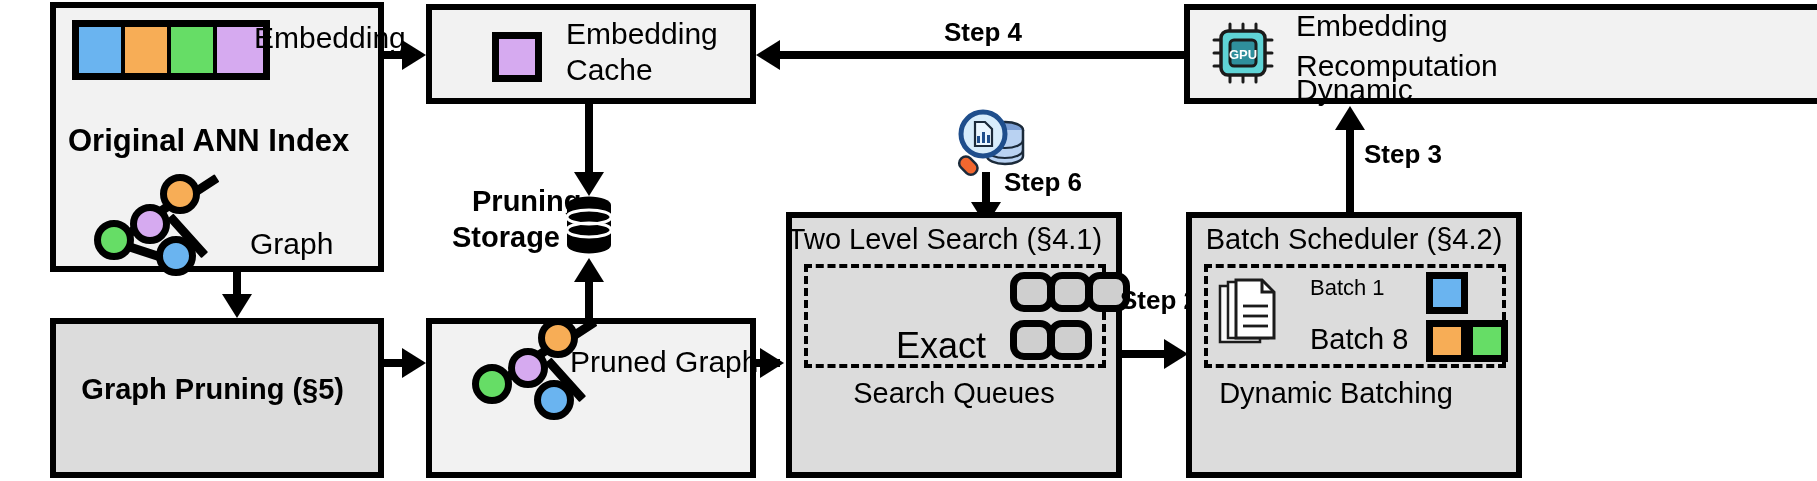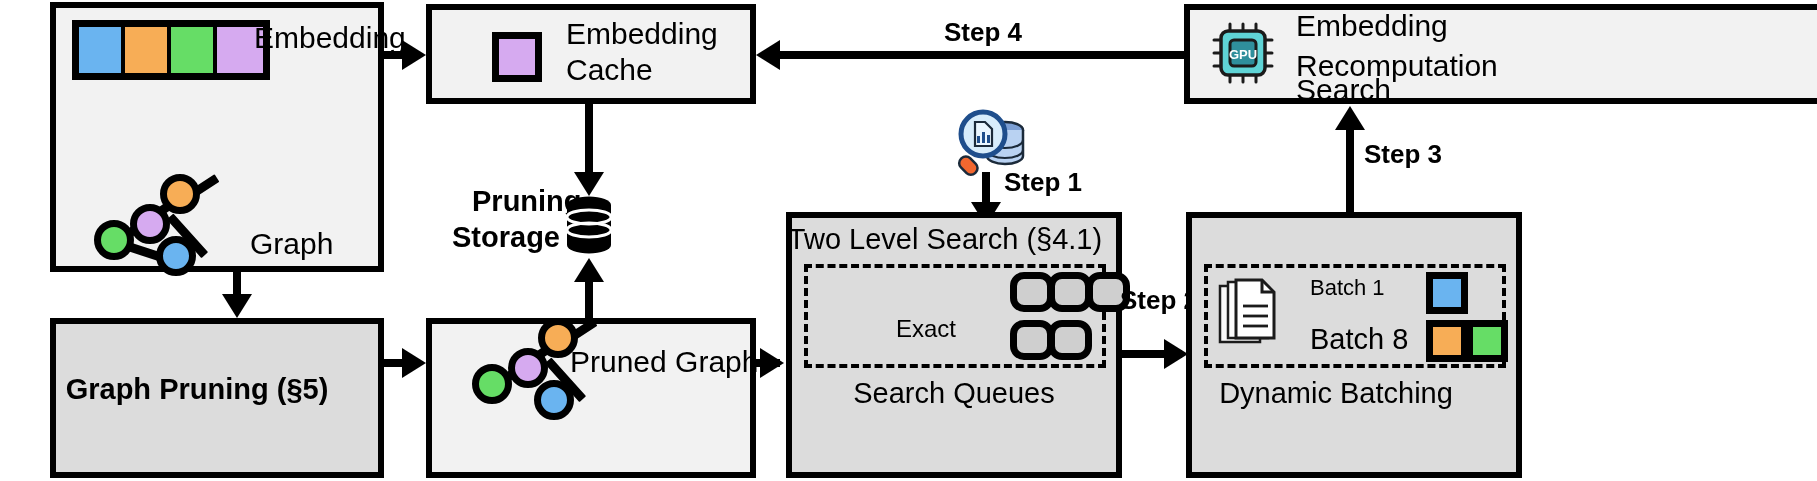--- a/index.html
+++ b/index.html
@@ -48,35 +48,36 @@
   <div class="box box-light" style="left:2px;top:2px;width:334px;height:270px;"></div>
 
   <div class="strip" style="left:24px;top:20px;">
     <div class="cell" style="background:#6ab4f0;"></div>
     <div class="cell" style="background:#f7ad56;"></div>
     <div class="cell" style="background:#66dd66;"></div>
     <div class="cell" style="background:#d6aaf0;"></div>
   </div>
   <div class="lbl" style="left:206px;top:22px;font-size:30px;">Embedding</div>
 
+  <div class="lbl bold" style="left:20px;top:124px;font-size:31px;">Original ANN Index</div>
 
   <div>
     <div class="gedge" style="left:74px;top:234px;width:62px;transform:rotate(-35deg);"></div>
     <div class="gedge" style="left:122px;top:204px;width:56px;transform:rotate(-33deg);"></div>
     <div class="gedge" style="left:74px;top:240px;width:68px;transform:rotate(18deg);"></div>
     <div class="gedge" style="left:122px;top:212px;width:52px;transform:rotate(48deg);"></div>
     <div class="gnode" style="left:112px;top:174px;width:40px;height:40px;background:#f7ad56;"></div>
     <div class="gnode" style="left:82px;top:204px;width:40px;height:40px;background:#d6aaf0;"></div>
     <div class="gnode" style="left:46px;top:220px;width:40px;height:40px;background:#66dd66;"></div>
     <div class="gnode" style="left:108px;top:236px;width:40px;height:40px;background:#6ab4f0;"></div>
   </div>
   <div class="lbl" style="left:202px;top:228px;font-size:30px;">Graph</div>
 
   <div class="box box-dark" style="left:2px;top:318px;width:334px;height:160px;"></div>
-  <div class="lbl bold ctr" style="left:2px;top:374px;width:294px;font-size:29px;">Graph Pruning (§5)</div>
+  <div class="lbl bold ctr" style="left:2px;top:374px;width:294px;font-size:29px;text-align:right;">Graph Pruning (§5)</div>
 
   <div class="ln" style="left:185px;top:272px;width:8px;height:26px;"></div>
   <div class="ahead ah-down" style="left:174px;top:294px;"></div>
 
   <div class="ln" style="left:336px;top:51px;width:24px;height:8px;"></div>
   <div class="ahead ah-right" style="left:354px;top:40px;"></div>
 
   <div class="ln" style="left:336px;top:359px;width:24px;height:8px;"></div>
   <div class="ahead ah-right" style="left:354px;top:348px;"></div>
 
@@ -127,42 +128,43 @@
     <rect x="14" y="48" width="13" height="20" rx="6" transform="rotate(-45 20 58)" fill="#f2672f" stroke="#1b2a3a" stroke-width="2.5"></rect>
     <circle cx="35" cy="26" r="22" fill="#d7ecfb" stroke="#1f4e8c" stroke-width="5"></circle>
     <path d="M27 14 h10 l7 7 v17 h-17 z" fill="#eaf6ff" stroke="#1b2a3a" stroke-width="2.2"></path>
     <rect x="29" y="28" width="3" height="7" fill="#1f4e8c"></rect>
     <rect x="34" y="24" width="3" height="11" fill="#1f4e8c"></rect>
     <rect x="39" y="27" width="3" height="8" fill="#1f4e8c"></rect>
   </svg>
 
   <div class="ln" style="left:934px;top:172px;width:8px;height:36px;"></div>
   <div class="ahead ah-down" style="left:923px;top:202px;"></div>
-  <div class="lbl bold" style="left:956px;top:168px;font-size:26px;">Step 1</div>
+  <div class="lbl bold" style="left:956px;top:168px;font-size:26px;">Step 6</div>
 
   <div class="box box-dark" style="left:738px;top:212px;width:336px;height:266px;"></div>
   <div class="lbl ctr" style="left:738px;top:224px;width:318px;font-size:29px;">Two Level Search (§4.1)</div>
 
   <div class="dashed" style="left:756px;top:264px;width:302px;height:104px;"></div>
 
   <div class="slot" style="left:962px;top:272px;width:44px;height:40px;"></div>
   <div class="slot" style="left:1000px;top:272px;width:44px;height:40px;"></div>
   <div class="slot" style="left:1038px;top:272px;width:44px;height:40px;"></div>
 
-  <div class="lbl" style="left:848px;top:316px;font-size:24px;">Exact</div>
+  <div class="lbl" style="left:848px;top:327px;font-size:36px;">Exact</div>
   <div class="slot" style="left:962px;top:320px;width:44px;height:40px;"></div>
   <div class="slot" style="left:1000px;top:320px;width:44px;height:40px;"></div>
 
   <div class="lbl ctr" style="left:738px;top:378px;width:336px;font-size:29px;">Search Queues</div>
 
   <div class="ln" style="left:1074px;top:350px;width:60px;height:8px;"></div>
   <div class="ahead ah-right" style="left:1116px;top:339px;"></div>
   <div class="lbl bold" style="left:1072px;top:286px;font-size:26px;">Step 2</div>
 
   <div class="box box-dark" style="left:1138px;top:212px;width:336px;height:266px;"></div>
+  <div class="lbl ctr" style="left:1138px;top:224px;width:336px;font-size:29px;">Batch Scheduler (§4.2)</div>
 
   <div class="dashed" style="left:1156px;top:264px;width:302px;height:104px;"></div>
 
   <svg style="position:absolute;left:1168px;top:278px;" width="62" height="72" viewBox="0 0 62 72">
     <path d="M4 8 h28 l12 12 v44 h-40 z" fill="#f7f7f7" stroke="#1b1b1b" stroke-width="2.5"></path>
     <path d="M12 4 h28 l12 12 v44 h-40 z" fill="#fcfcfc" stroke="#1b1b1b" stroke-width="2.5"></path>
     <path d="M20 2 h26 l12 12 v46 h-38 z" fill="#ffffff" stroke="#1b1b1b" stroke-width="3"></path>
     <path d="M46 2 v12 h12" fill="none" stroke="#1b1b1b" stroke-width="3"></path>
     <line x1="27" y1="28" x2="52" y2="28" stroke="#1b1b1b" stroke-width="2.8"></line>
     <line x1="27" y1="38" x2="52" y2="38" stroke="#1b1b1b" stroke-width="2.8"></line>
@@ -199,19 +201,19 @@
         <line x1="52" y1="31" x2="60" y2="31"></line>
         <line x1="52" y1="44" x2="60" y2="44"></line>
     </g>
     <rect x="9" y="9" width="44" height="44" rx="7" fill="#5fd4d6" stroke="#1b1b1b" stroke-width="3.5"></rect>
     <rect x="18" y="18" width="26" height="26" rx="4" fill="#2f8f9c" stroke="#1b1b1b" stroke-width="3"></rect>
     <text x="31" y="37" font-family="Liberation Sans, sans-serif" font-size="13" font-weight="bold" fill="#ffffff" text-anchor="middle">GPU</text>
   </svg>
 
   <div class="lbl" style="left:1248px;top:10px;font-size:30px;">Embedding</div>
   <div class="lbl" style="left:1248px;top:50px;font-size:30px;">Recomputation</div>
-  <div class="lbl" style="left:1248px;top:74px;font-size:30px;">Search</div>
+  <div class="lbl" style="left:1248px;top:74px;font-size:30px;">Dynamic</div>
 
   <div class="ln" style="left:730px;top:51px;width:408px;height:8px;"></div>
   <div class="ahead ah-left" style="left:708px;top:40px;"></div>
   <div class="lbl bold" style="left:896px;top:18px;font-size:26px;">Step 4</div>
 
 </div>
 
 </body></html>

